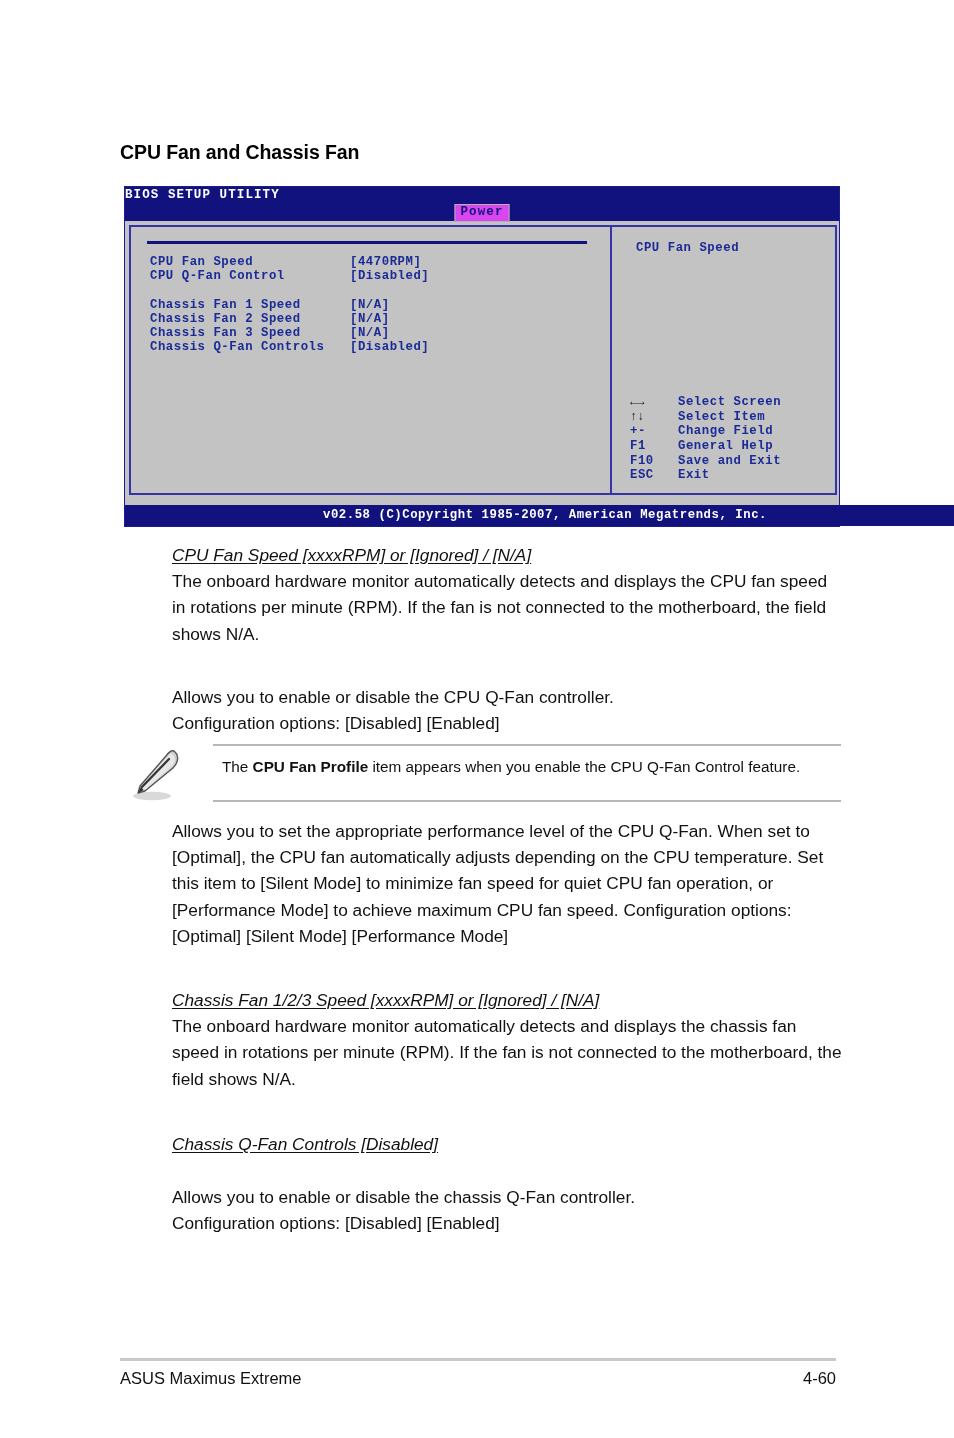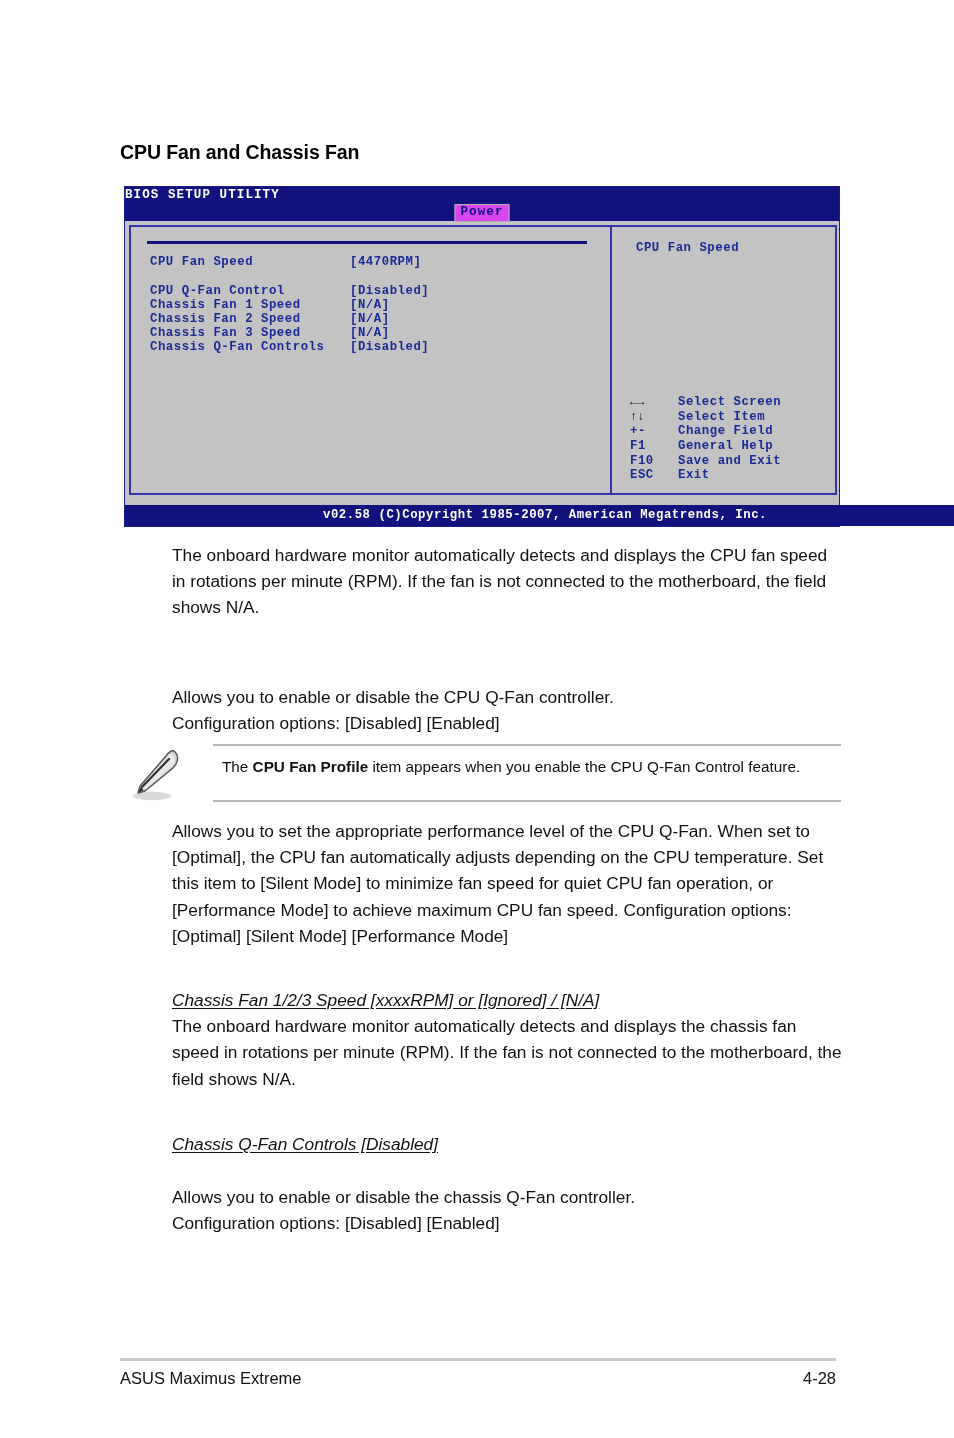--- a/index.html
+++ b/index.html
@@ -110,21 +110,21 @@
   }
   .item-row {
     display: flex;
     height: 14px;
     line-height: 14px;
     font-size: 12.3px;
     font-weight: bold;
     color: #1a2a96;
     letter-spacing: 0.55px;
   }
-  .item-row.gap { height: 29px; align-items: flex-end; }
+  .item-row.gap { height: 29px; }
   .item-label { width: 200px; white-space: pre; }
   .item-value { white-space: pre; }
 
   .help-title {
     position: absolute;
     left: 24px;
     top: 14px;
     font-size: 12.3px;
     font-weight: bold;
     color: #1a2a96;
@@ -323,20 +323,21 @@
             <span class="legend-desc">Exit</span>
           </div>
         </div>
       </div>
     </div>
 
     <div class="bios-footer">v02.58 (C)Copyright 1985-2007, American Megatrends, Inc.</div>
   </div>
 
   <div class="body-block" style="top:542px;">
+    <div class="sub-head">CPU Fan Speed [xxxxRPM] or [Ignored] / [N/A]</div>
     <div class="para">The onboard hardware monitor automatically detects and displays the CPU fan speed in rotations per minute (RPM). If the fan is not connected to the motherboard, the field shows N/A.</div>
   </div>
 
   <div class="body-block" style="top:658px; white-space:pre-line;">
     <div class="para">Allows you to enable or disable the CPU Q-Fan controller.
 Configuration options: [Disabled] [Enabled]</div>
   </div>
 
   <div class="note">
     <div class="note-rule top"></div>
@@ -363,15 +364,15 @@
   </div>
 
   <div class="body-block" style="top:1105px; white-space:pre-line;">
     <div class="sub-head">Chassis Q-Fan Controls [Disabled]</div>
     <div class="para">Allows you to enable or disable the chassis Q-Fan controller.
 Configuration options: [Disabled] [Enabled]</div>
   </div>
 
   <div class="foot-rule"></div>
   <div class="foot-left">ASUS Maximus Extreme</div>
-  <div class="foot-right">4-28</div>
+  <div class="foot-right">4-60</div>
 
 </div>
 
 </body></html>

